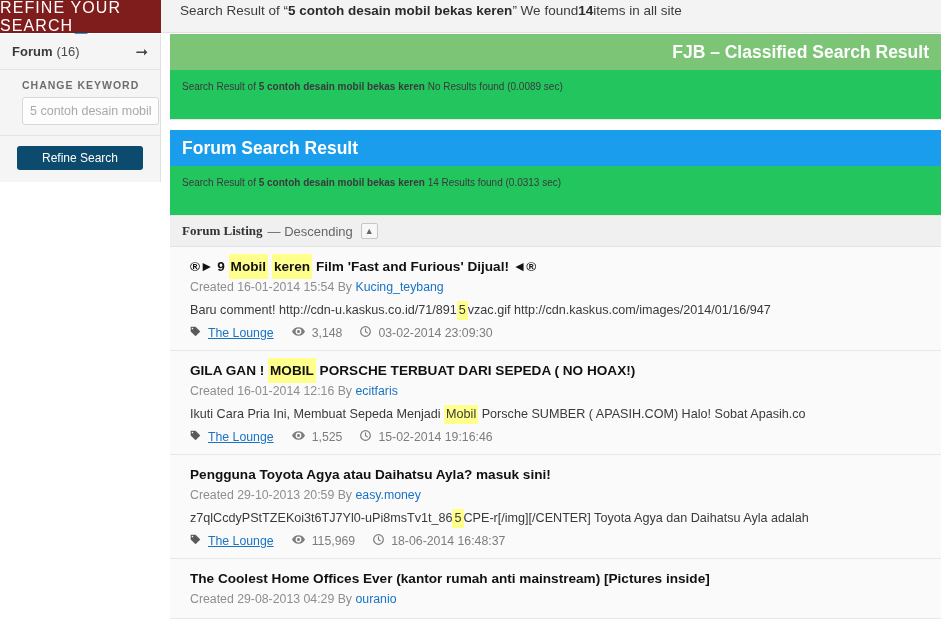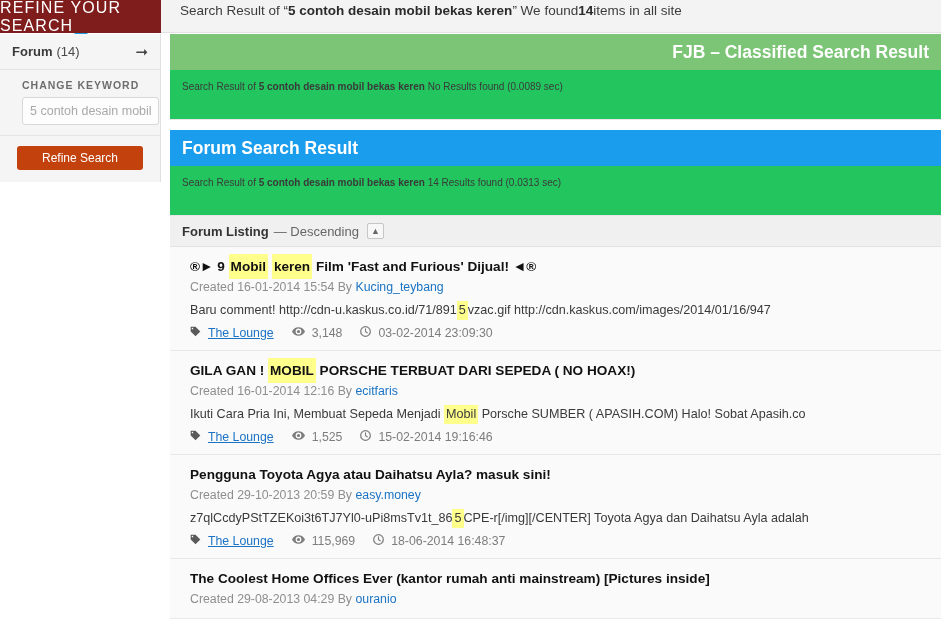--- a/index.html
+++ b/index.html
@@ -65,21 +65,21 @@
     width: 137px; height: 28px;
     border: 1px solid #d8d8d8; border-radius: 3px;
     background: #fdfdfd; color: #555;
     padding: 0 7px; font-size: 12.5px;
     font-family: "Liberation Sans", sans-serif;
     outline: none;
   }
   .side-kw input::placeholder { color: #a9a9a9; }
   .side-btn-wrap { padding: 10px 12px 12px 12px; display:flex; justify-content:center;}
   .refine-btn {
-    background: #c2410c; color: #fff; border: none; border-radius: 3px;
+    background: #0c4a6e; color: #fff; border: none; border-radius: 3px;
     height: 24px; padding: 0 25px; font-size: 12px; cursor: pointer;
     font-family: "Liberation Sans", sans-serif;
   }
 
   
   .main { position: absolute; top: 34px; left: 170px; right: 0; bottom: 0; }
 
   .band {
     height: 36px; display: flex; align-items: center;
     padding: 0 12px; color: #ffffff;
@@ -96,21 +96,21 @@
   }
   .band-sub b { font-weight: bold; }
   .gap { height: 10px; background: #ffffff; }
 
   .listing-bar {
     background: #f0f0f0;
     border-bottom: 1px solid #e2e2e2;
     height: 31px; display: flex; align-items: center;
     padding: 0 12px; font-size: 13px; color: #4a4a4a;
   }
-  .listing-bar .t { font-weight: bold; color: #333; }
+  .listing-bar .t { font-weight: bold; color: #333; font-family: Liberation Serif, serif; }
   .listing-bar .d { margin-left: 5px; color: #666; }
   .collapse-btn {
     margin-left: 8px; width: 17px; height: 16px;
     border: 1px solid #c6c6c6; border-radius: 2px;
     background: #f7f7f7; color: #666;
     font-size: 9px; line-height: 14px; text-align: center; cursor: pointer;
   }
 
   .results { background: #fafafa; }
   .result {
@@ -153,21 +153,21 @@
         <b>5 contoh desain mobil bekas keren</b>
         <span>” We found </span>
         <b>14</b>
         <span> items in all site</span>
     </div>
   </div>
 
   <div class="sidebar">
     <div class="side-forum">
       <span class="lbl">Forum</span>
-      <span class="cnt">(14)</span>
+      <span class="cnt">(16)</span>
       <span class="arrow">➞</span>
     </div>
     <div class="side-kw">
       <div class="side-kw-title">CHANGE KEYWORD</div>
       <input type="text" placeholder="5 contoh desain mobil bekas keren" style="">
     </div>
     <div class="side-btn-wrap">
       <button class="refine-btn">Refine Search</button>
     </div>
   </div>

